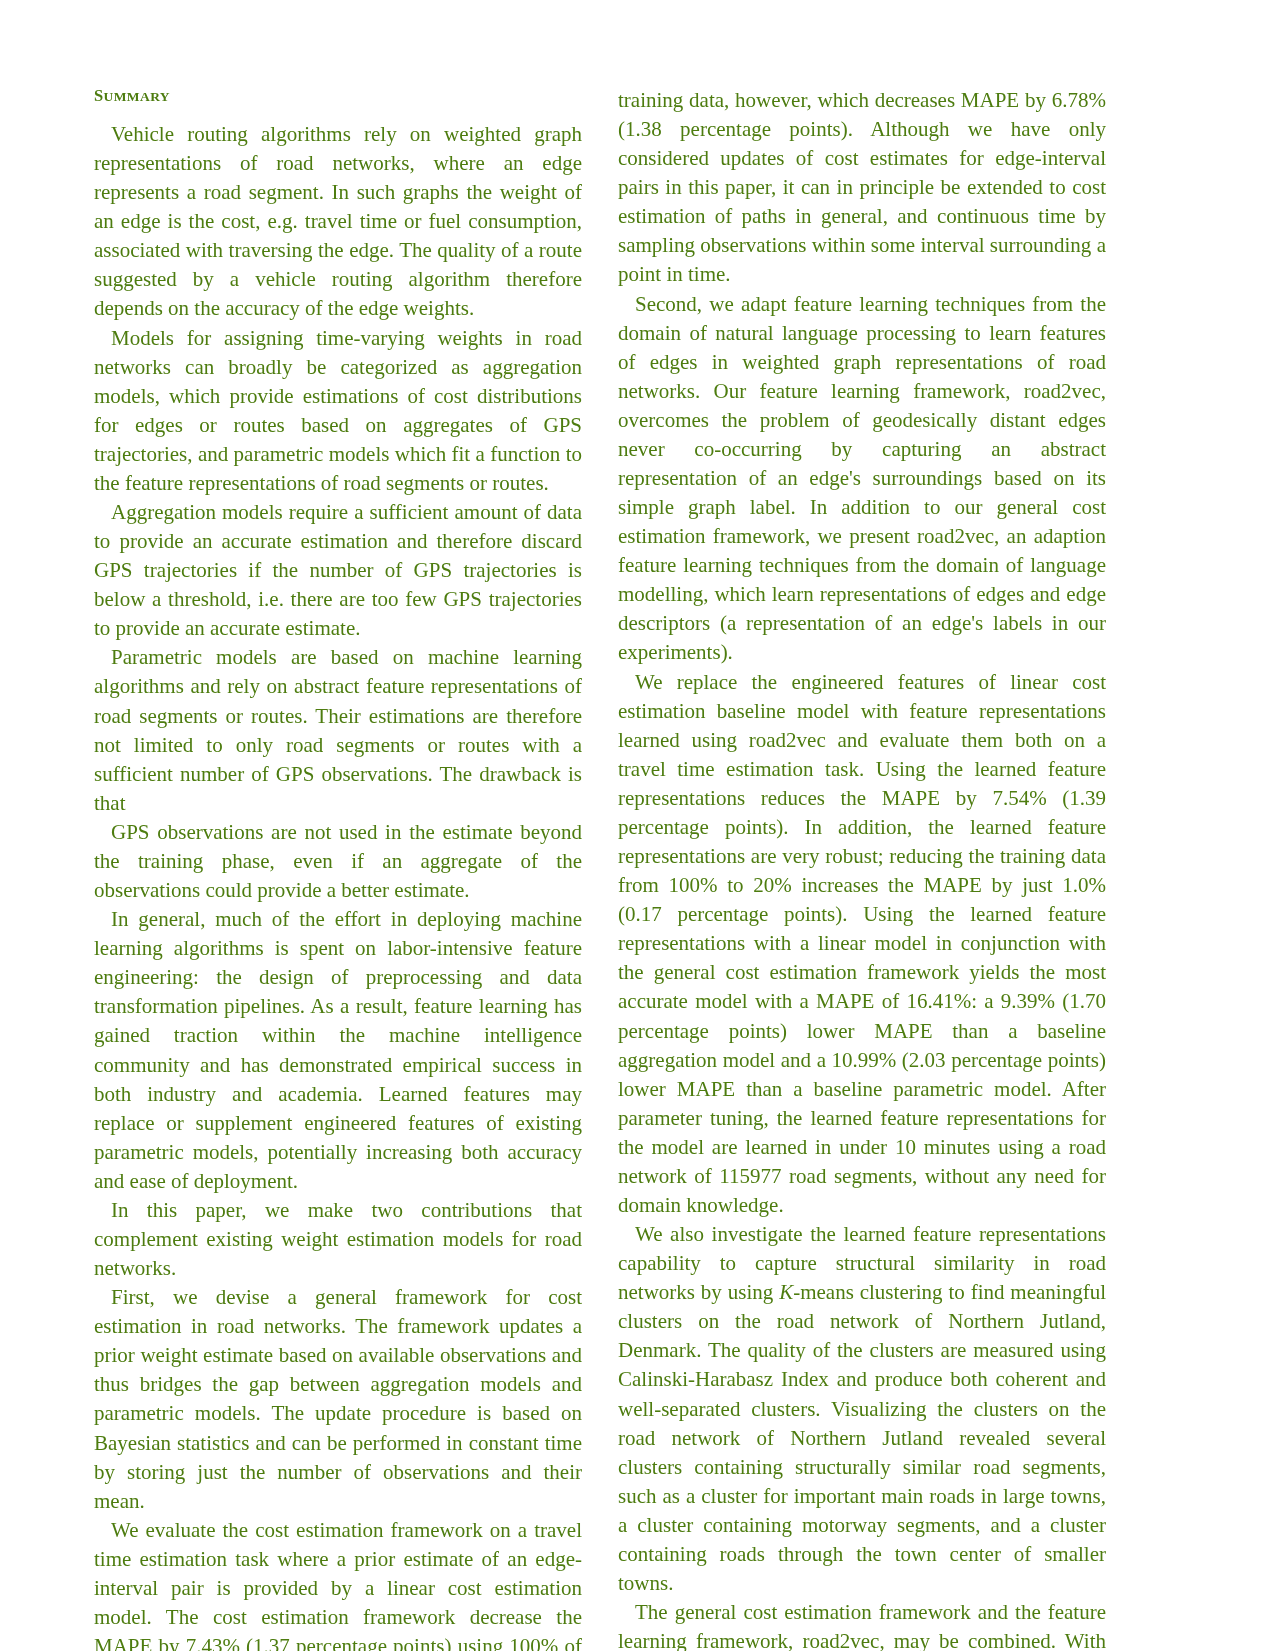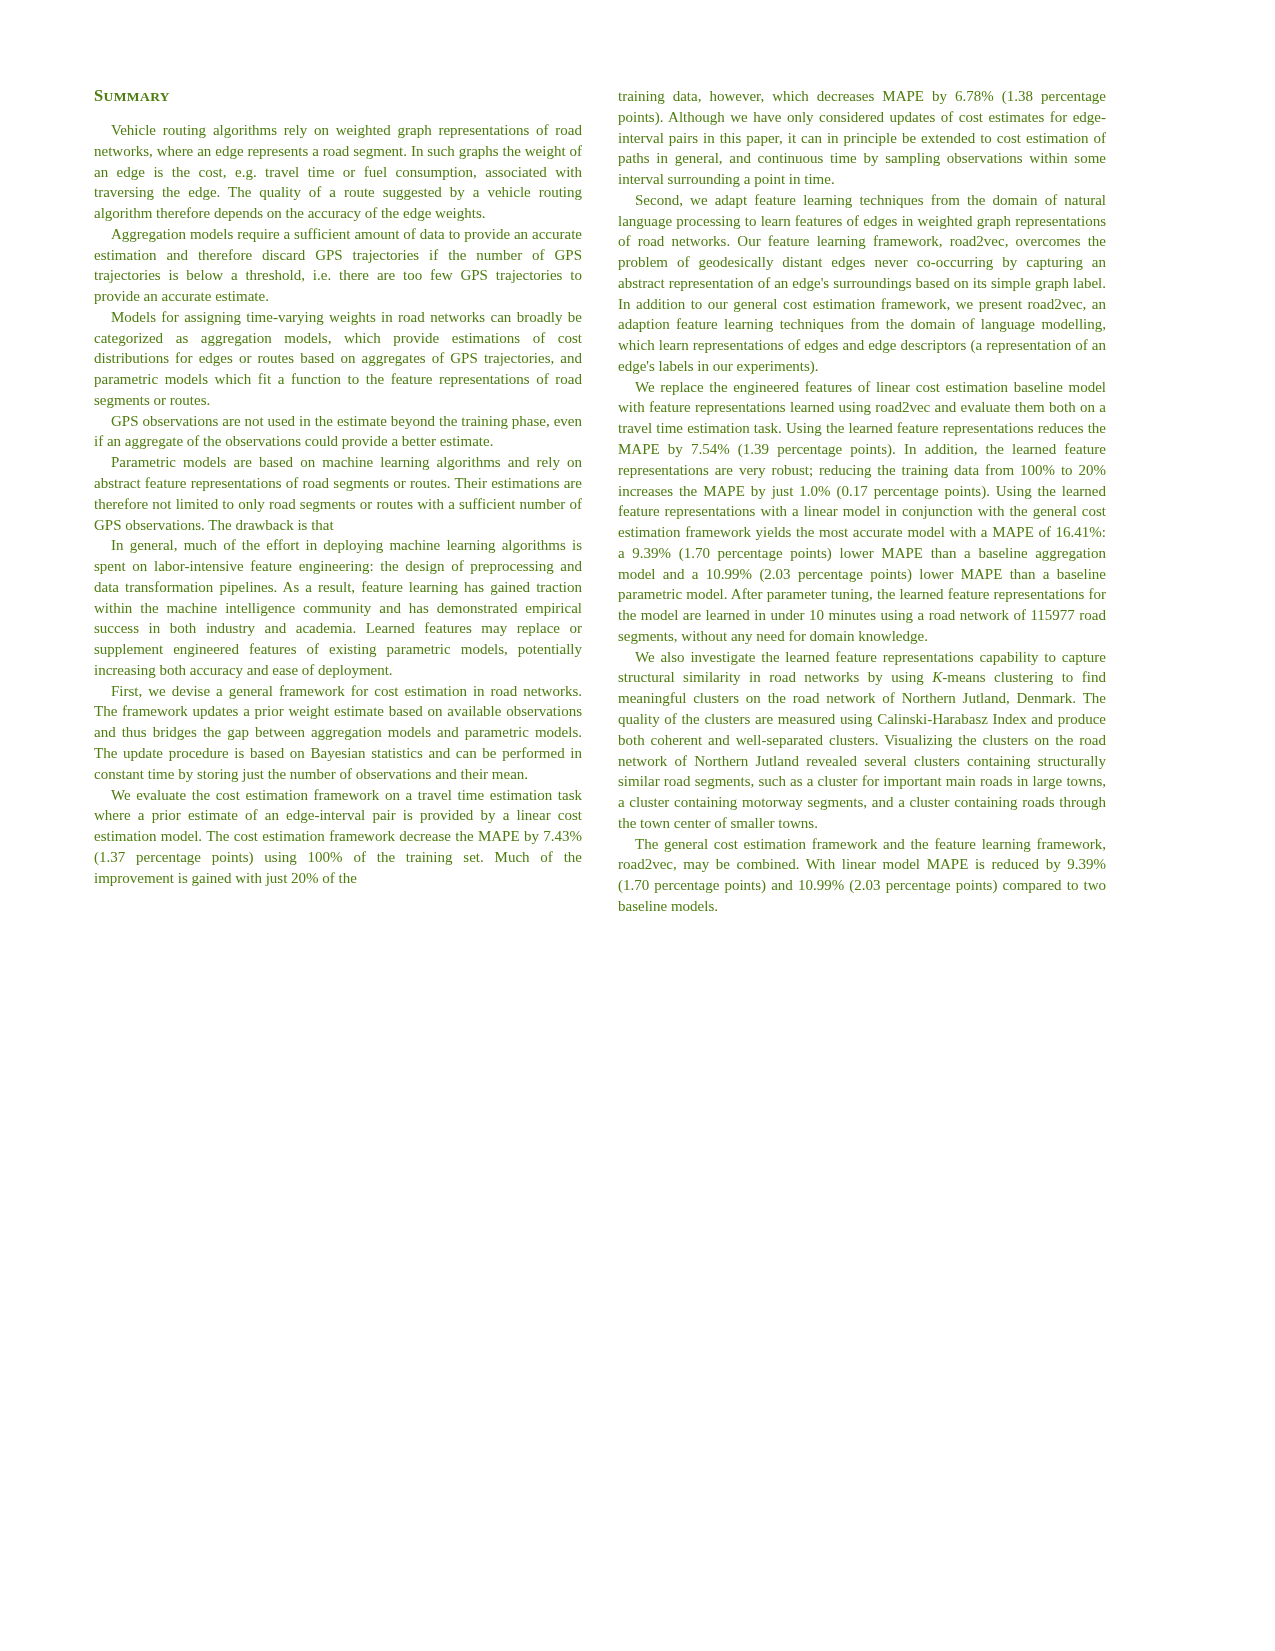--- a/index.html
+++ b/index.html
@@ -32,21 +32,21 @@
     font-size: 16.5px;
     font-weight: bold;
     letter-spacing: 0.4px;
     margin: 0 0 14px 0;
   }
   .section-title .small-caps {
     font-size: 13.5px;
   }
   p {
     margin: 0;
-    font-size: 15px;
+    font-size: 21px;
     line-height: 1.385;
     text-align: justify;
     text-justify: inter-word;
     hyphens: manual;
   }
   p.first {
     text-indent: 0;
   }
   p.ind {
     text-indent: 17px;
@@ -63,25 +63,26 @@
 
 <div class="page">
   <div class="columns">
 
     <div class="col">
       <div class="section-title">
         <span>S<span class="small-caps">UMMARY</span></span>
       </div>
 
       <p class="ind">Vehicle routing algorithms rely on weighted graph representations of road networks, where an edge represents a road segment. In such graphs the weight of an edge is the cost, e.g. travel time or fuel consumption, associated with traversing the edge. The quality of a route suggested by a vehicle routing algorithm therefore depends on the accuracy of the edge weights.</p>
+      <p class="ind">Models for assigning time-varying weights in road networks can broadly be categorized as aggregation models, which provide estimations of cost distributions for edges or routes based on aggregates of GPS trajectories, and parametric models which fit a function to the feature representations of road segments or routes.</p>
       <p class="ind">Aggregation models require a sufficient amount of data to provide an accurate estimation and therefore discard GPS trajectories if the number of GPS trajectories is below a threshold, i.e. there are too few GPS trajectories to provide an accurate estimate.</p>
-      <p class="ind">Models for assigning time-varying weights in road networks can broadly be categorized as aggregation models, which provide estimations of cost distributions for edges or routes based on aggregates of GPS trajectories, and parametric models which fit a function to the feature representations of road segments or routes.</p>
+      <p class="ind">Parametric models are based on machine learning algorithms and rely on abstract feature representations of road segments or routes. Their estimations are therefore not limited to only road segments or routes with a sufficient number of GPS observations. The drawback is that</p>
       <p class="ind">GPS observations are not used in the estimate beyond the training phase, even if an aggregate of the observations could provide a better estimate.</p>
-      <p class="ind">Parametric models are based on machine learning algorithms and rely on abstract feature representations of road segments or routes. Their estimations are therefore not limited to only road segments or routes with a sufficient number of GPS observations. The drawback is that</p>
       <p class="ind">In general, much of the effort in deploying machine learning algorithms is spent on labor-intensive feature engineering: the design of preprocessing and data transformation pipelines. As a result, feature learning has gained traction within the machine intelligence community and has demonstrated empirical success in both industry and academia. Learned features may replace or supplement engineered features of existing parametric models, potentially increasing both accuracy and ease of deployment.</p>
+      <p class="ind">In this paper, we make two contributions that complement existing weight estimation models for road networks.</p>
       <p class="ind">First, we devise a general framework for cost estimation in road networks. The framework updates a prior weight estimate based on available observations and thus bridges the gap between aggregation models and parametric models. The update procedure is based on Bayesian statistics and can be performed in constant time by storing just the number of observations and their mean.</p>
 
       <p class="ind">
         <span>We evaluate the cost estimation framework on a travel time estimation task where a prior estimate of an edge-interval pair is provided by a linear cost estimation model. The cost estimation framework decrease the MAPE by </span><span class="num">7.43%</span><span> (1.37 percentage points) using </span><span class="num">100%</span><span> of the training set. Much of the improvement is gained with just </span><span class="num">20%</span><span> of the</span>
       </p>
     </div>
 
     <div class="col">
       <p class="first">
         <span>training data, however, which decreases MAPE by </span><span class="num">6.78%</span><span> (1.38 percentage points). Although we have only considered updates of cost estimates for edge-interval pairs in this paper, it can in principle be extended to cost estimation of paths in general, and continuous time by sampling observations within some interval surrounding a point in time.</span>

